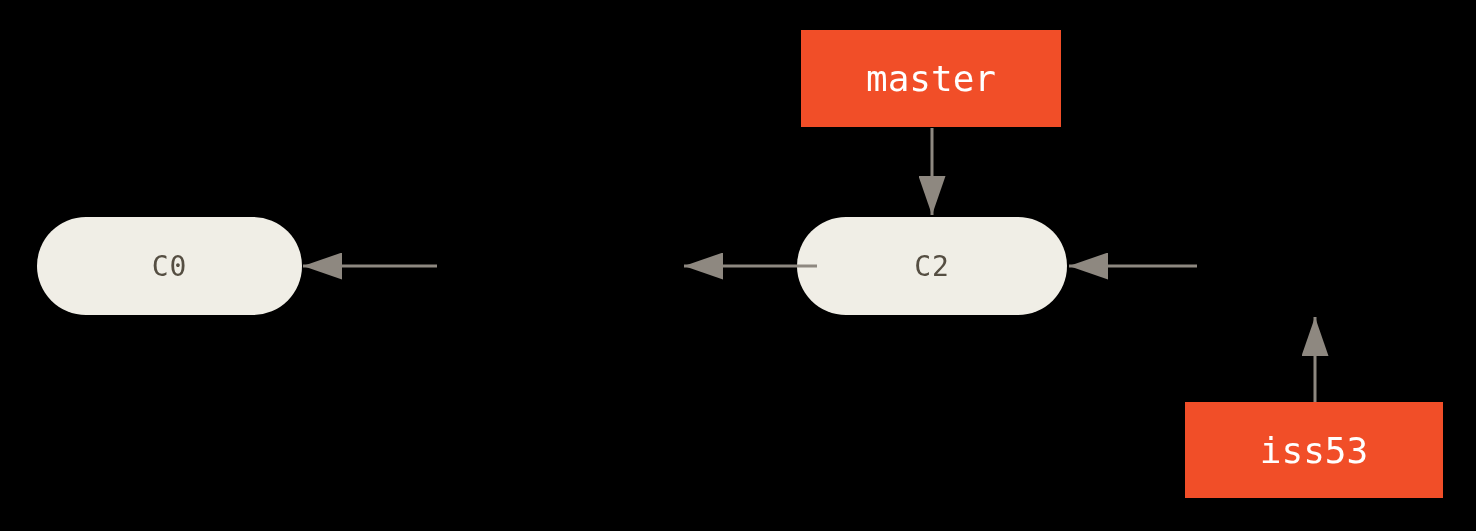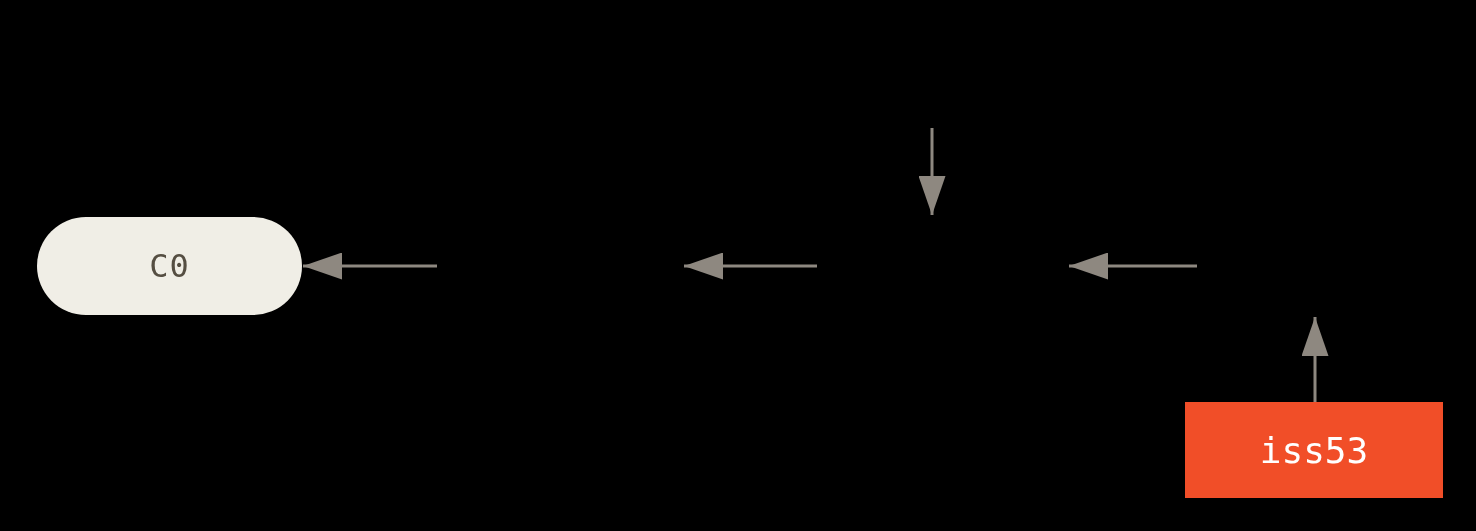--- a/index.html
+++ b/index.html
@@ -24,21 +24,21 @@
     background:var(--node-fill);
     border-radius:49px;
     display:flex;align-items:center;justify-content:center;
     z-index:1;
   }
   #node-c0{left:37px;width:265px;}
   #node-c1{left:420px;width:262px;}
   #node-c2{left:797px;width:270px;}
   #node-c3{left:1178px;width:268px;}
   .node-label{
-    font-size:32px;
+    font-size:28px;
     color:var(--node-text);
     letter-spacing:1px;
   }
   .edges{
     position:absolute;left:0;top:0;
     width:1476px;height:531px;
     z-index:2;
     pointer-events:none;
   }
   .edge{
@@ -61,31 +61,37 @@
   }
 </style>
 </head>
 <body>
 
 <div class="canvas">
 
   <div class="node" id="node-c0">
     <span class="node-label">C0</span>
   </div>
+  <div class="node" id="node-c2">
+    <span class="node-label">C2</span>
+  </div>
 
   <svg class="edges" width="1476" height="531" viewBox="0 0 1476 531" aria-hidden="true">
     <defs>
       <marker id="ah" viewBox="0 0 13 9" markerWidth="13" markerHeight="9" refX="13" refY="4.5" orient="auto">
         <path class="arrowhead-shape" d="M0,0 L13,4.5 L0,9 Z"></path>
       </marker>
     </defs>
     <path class="edge" d="M437,266 L303,266" marker-end="url(#ah)"></path>
     <path class="edge" d="M817,266 L684,266" marker-end="url(#ah)"></path>
     <path class="edge" d="M1197,266 L1069,266" marker-end="url(#ah)"></path>
     <path class="edge" d="M932,128 L932,215" marker-end="url(#ah)"></path>
     <path class="edge" d="M1315,403 L1315,317" marker-end="url(#ah)"></path>
   </svg>
 
+  <div class="branch" id="branch-master">
+    <span class="branch-label">master</span>
+  </div>
   <div class="branch" id="branch-iss53">
     <span class="branch-label">iss53</span>
   </div>
 
 </div>
 
 </body></html>

